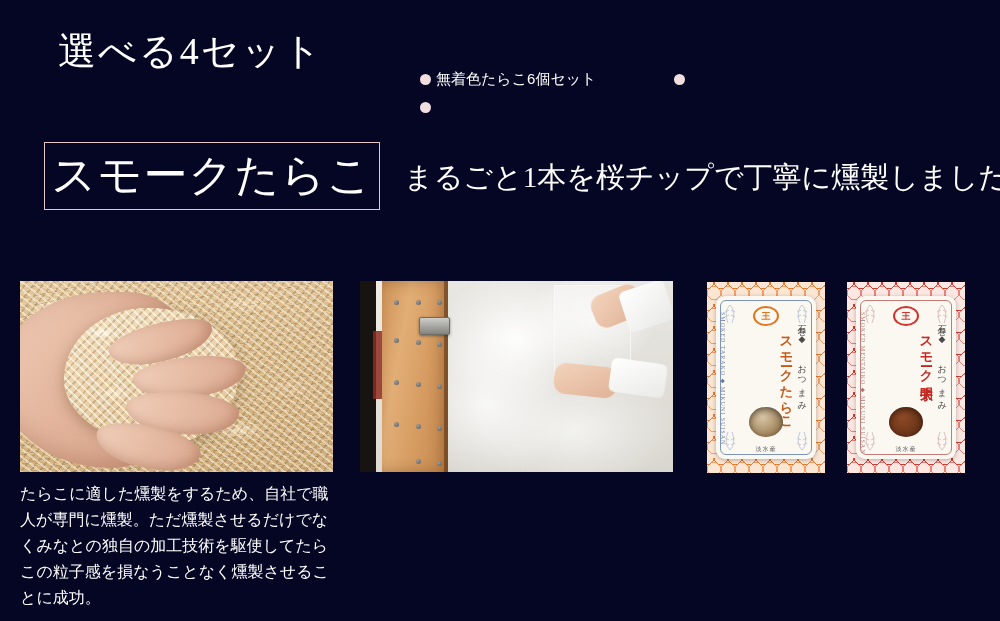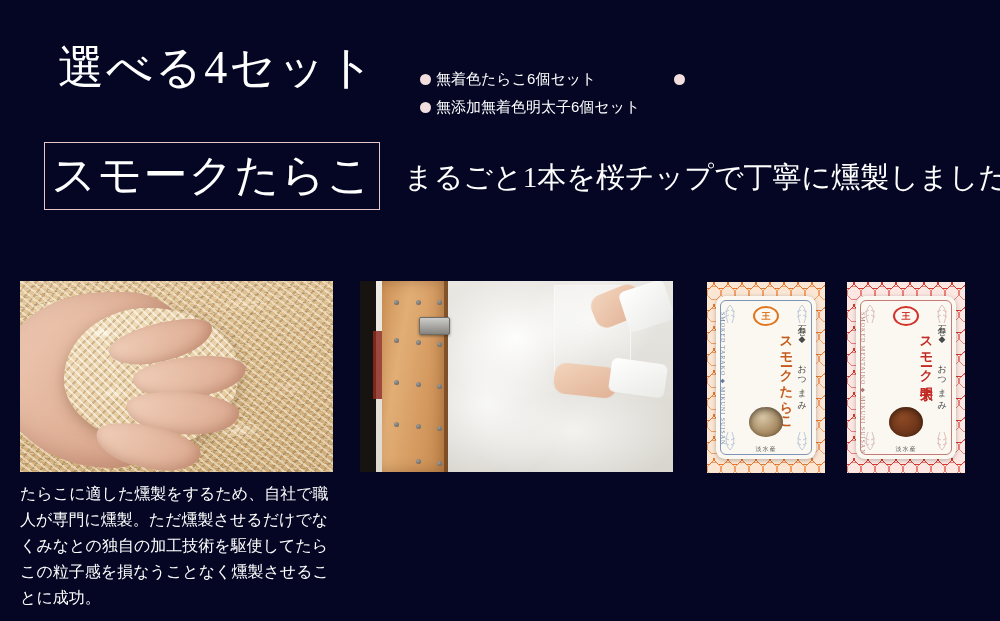--- a/index.html
+++ b/index.html
@@ -11,24 +11,23 @@
     overflow:hidden;
     position:relative;
     color:#ffffff;
     -webkit-font-smoothing:antialiased;
   }
   .stage{position:absolute;inset:0;width:1000px;height:621px;}
 
   
   .headline{
     position:absolute;left:58px;top:26px;
-    font-size:46px;letter-spacing:2px;
+    font-size:38px;letter-spacing:2px;
     color:#ffffff;white-space:nowrap;
     font-family:"Liberation Serif","DejaVu Serif",serif;
-    margin-top:11px;
   }
   .setlist{
     position:absolute;left:420px;top:33px;
     width:566px;
     display:grid;
     grid-template-columns:254px 312px;
     grid-auto-rows:28px;
     align-items:center;
     margin-top:32px;
   }
@@ -254,21 +253,20 @@
   <div class="setlist">
     <div class="set-item">
       <span class="set-dot"></span>
       <span>無着色たらこ6個セット</span>
     </div>
     <div class="set-item">
       <span class="set-dot"></span>
     </div>
     <div class="set-item">
       <span class="set-dot"></span>
-      <span>無添加無着色明太子6個セット</span>
     </div>
   </div>
 
   <div class="title-box">
     <span class="title-box-text">スモークたらこ</span>
   </div>
   <div class="tagline">まるごと1本を桜チップで丁寧に燻製しました。</div>
 
   <div class="photo" id="photo-chips">
     <div class="chips-bg"></div>

